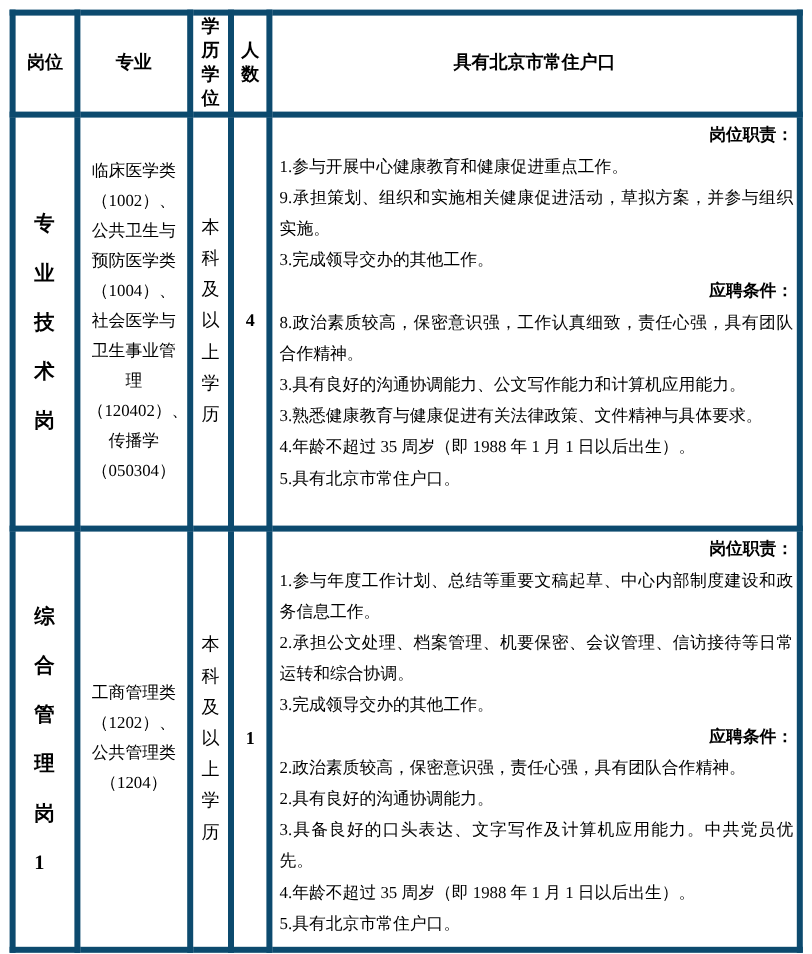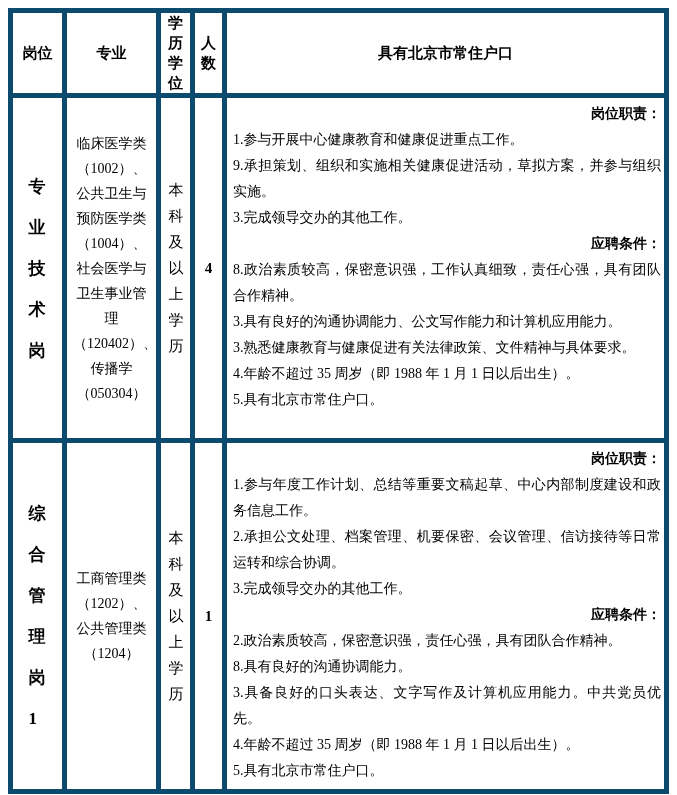--- a/index.html
+++ b/index.html
@@ -69,21 +69,21 @@
   }
   td.cell-education {
     vertical-align: middle;
   }
   .education-text {
     width: 16px;
     margin: 0 auto;
     font-size: 15px;
     line-height: 26px;
     word-break: break-all;
-    text-align: right;
+    text-align: center;
   }
   td.cell-count {
     text-align: center;
     vertical-align: middle;
     font-size: 15px;
     font-weight: bold;
   }
   td.cell-details {
     vertical-align: top;
     padding: 3px 3px 0 6px;
@@ -172,21 +172,21 @@
         <span>1</span>
       </td>
       <td class="cell-details">
 
       <p class="detail-line bold">岗位职责：</p>
             <p class="detail-line">1.参与年度工作计划、总结等重要文稿起草、中心内部制度建设和政务信息工作。</p>
             <p class="detail-line">2.承担公文处理、档案管理、机要保密、会议管理、信访接待等日常运转和综合协调。</p>
             <p class="detail-line">3.完成领导交办的其他工作。</p>
             <p class="detail-line bold">应聘条件：</p>
             <p class="detail-line">2.政治素质较高，保密意识强，责任心强，具有团队合作精神。</p>
-            <p class="detail-line">8.具有良好的沟通协调能力。</p>
+            <p class="detail-line">2.具有良好的沟通协调能力。</p>
             <p class="detail-line">3.具备良好的口头表达、文字写作及计算机应用能力。中共党员优先。</p>
             <p class="detail-line">4.年龄不超过 35 周岁（即 1988 年 1 月 1 日以后出生）。</p>
             <p class="detail-line">5.具有北京市常住户口。</p>
           </td>
     </tr>
   </tbody>
     </table>
 </div>
 
 </body></html>

